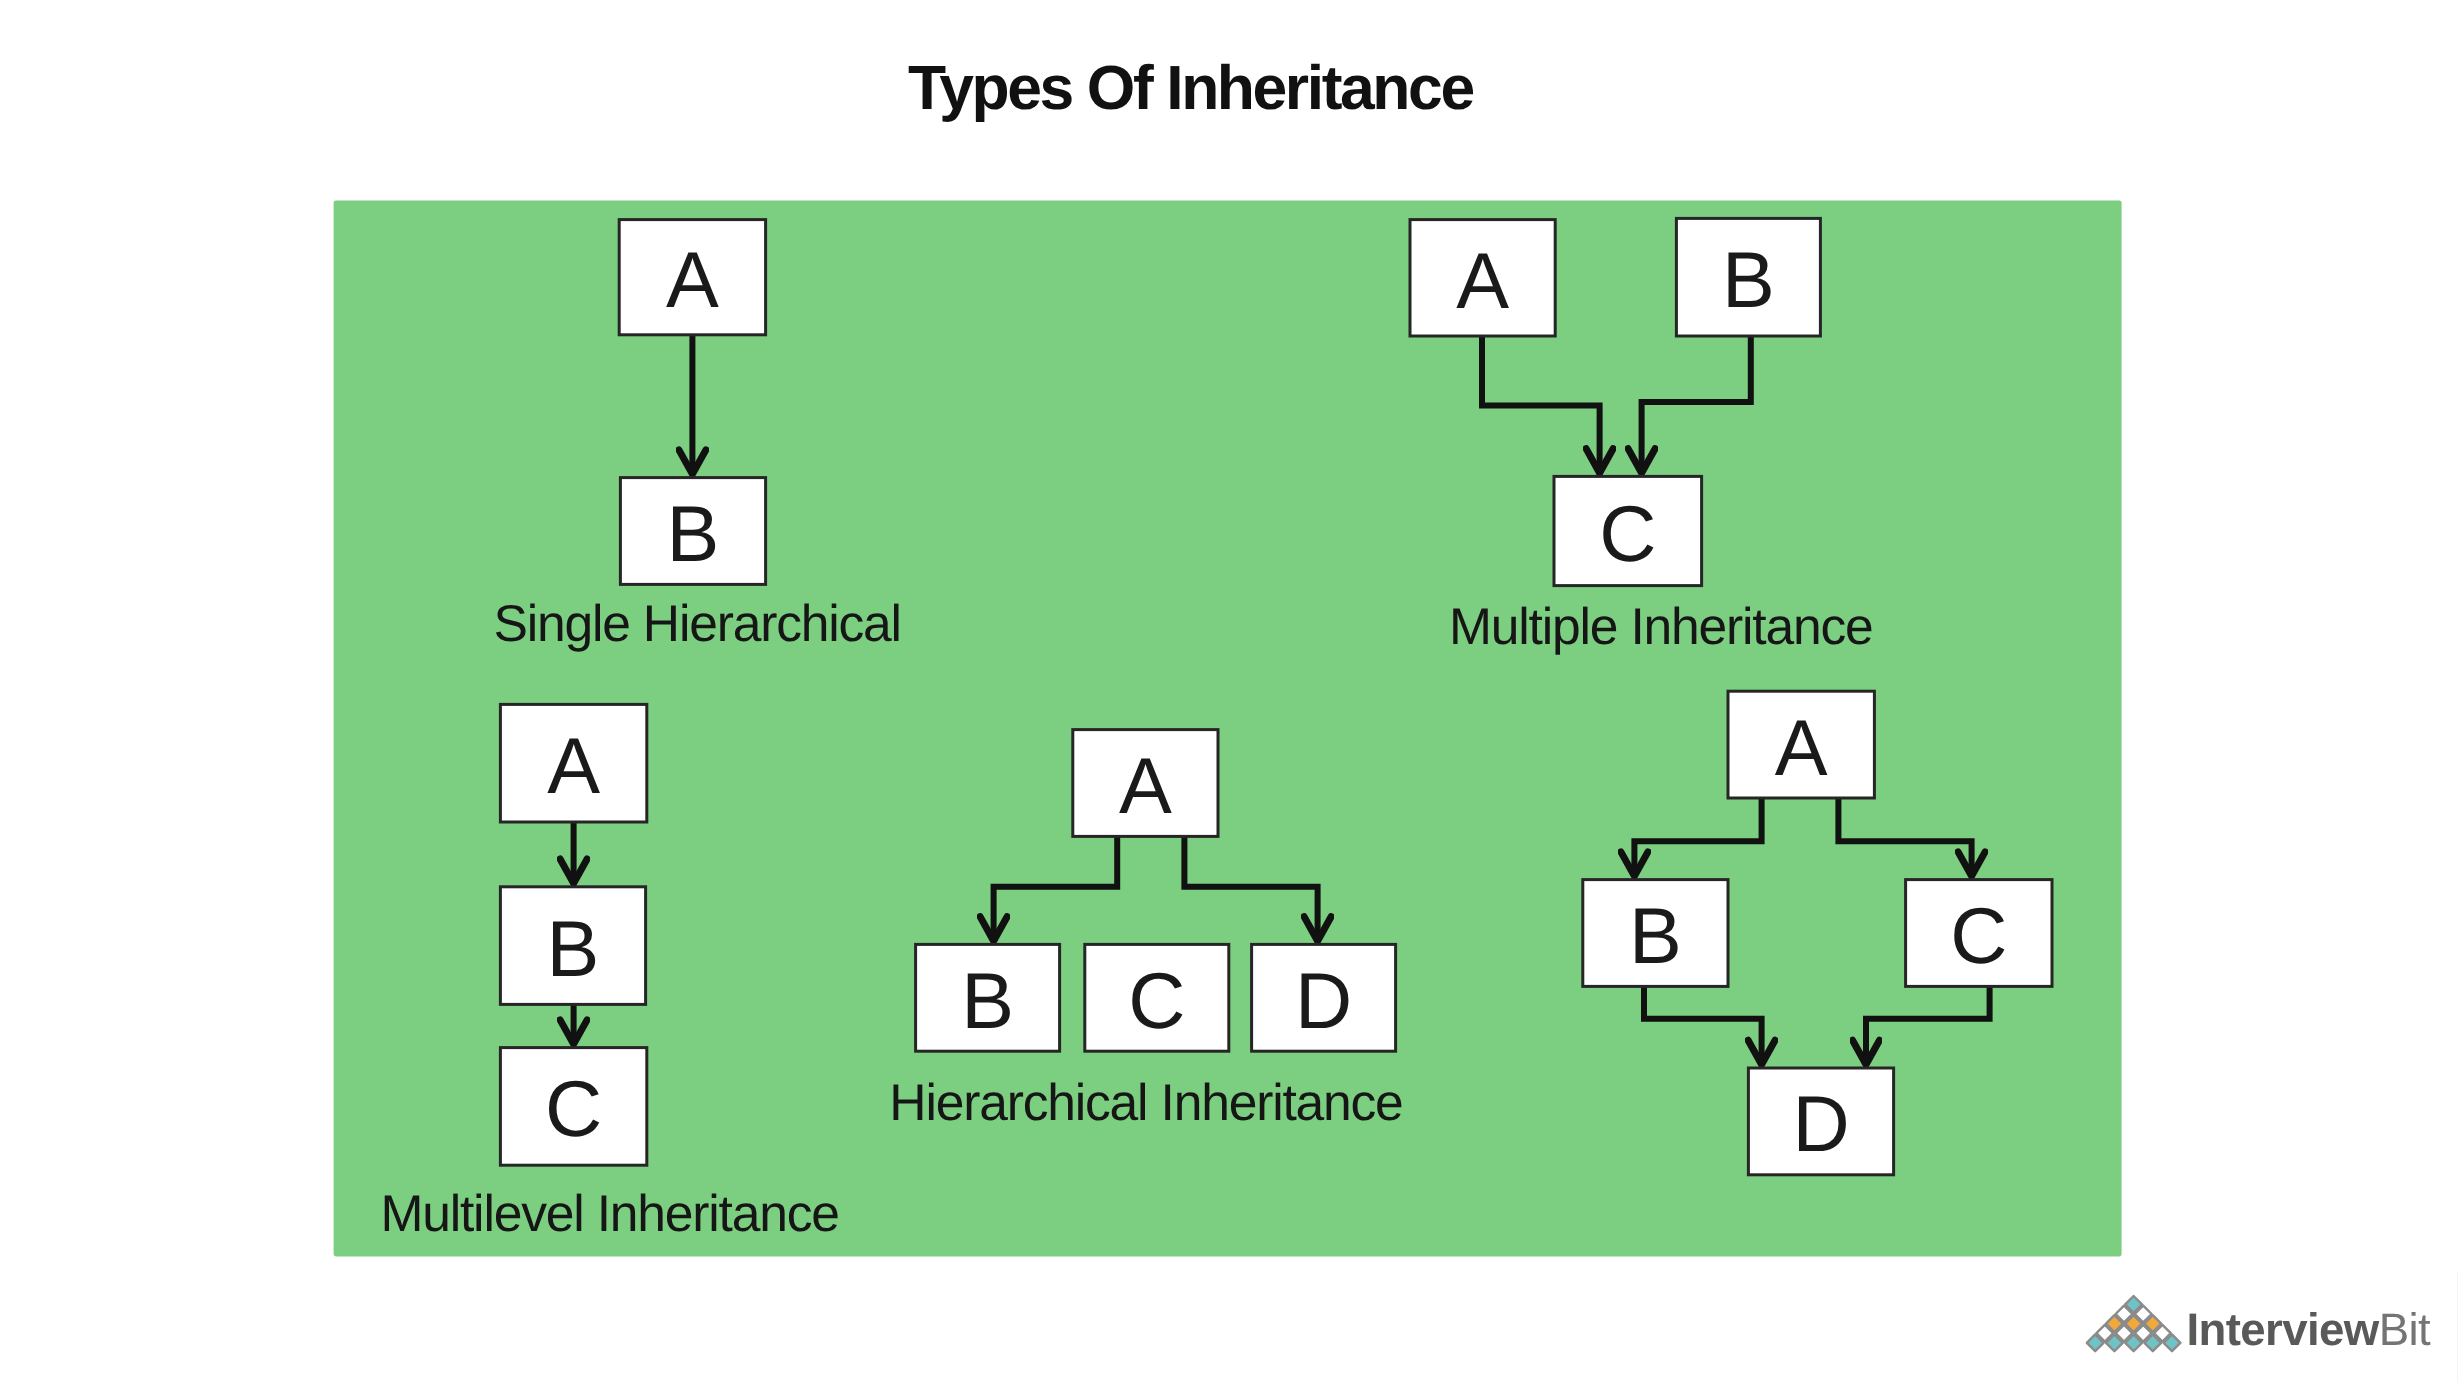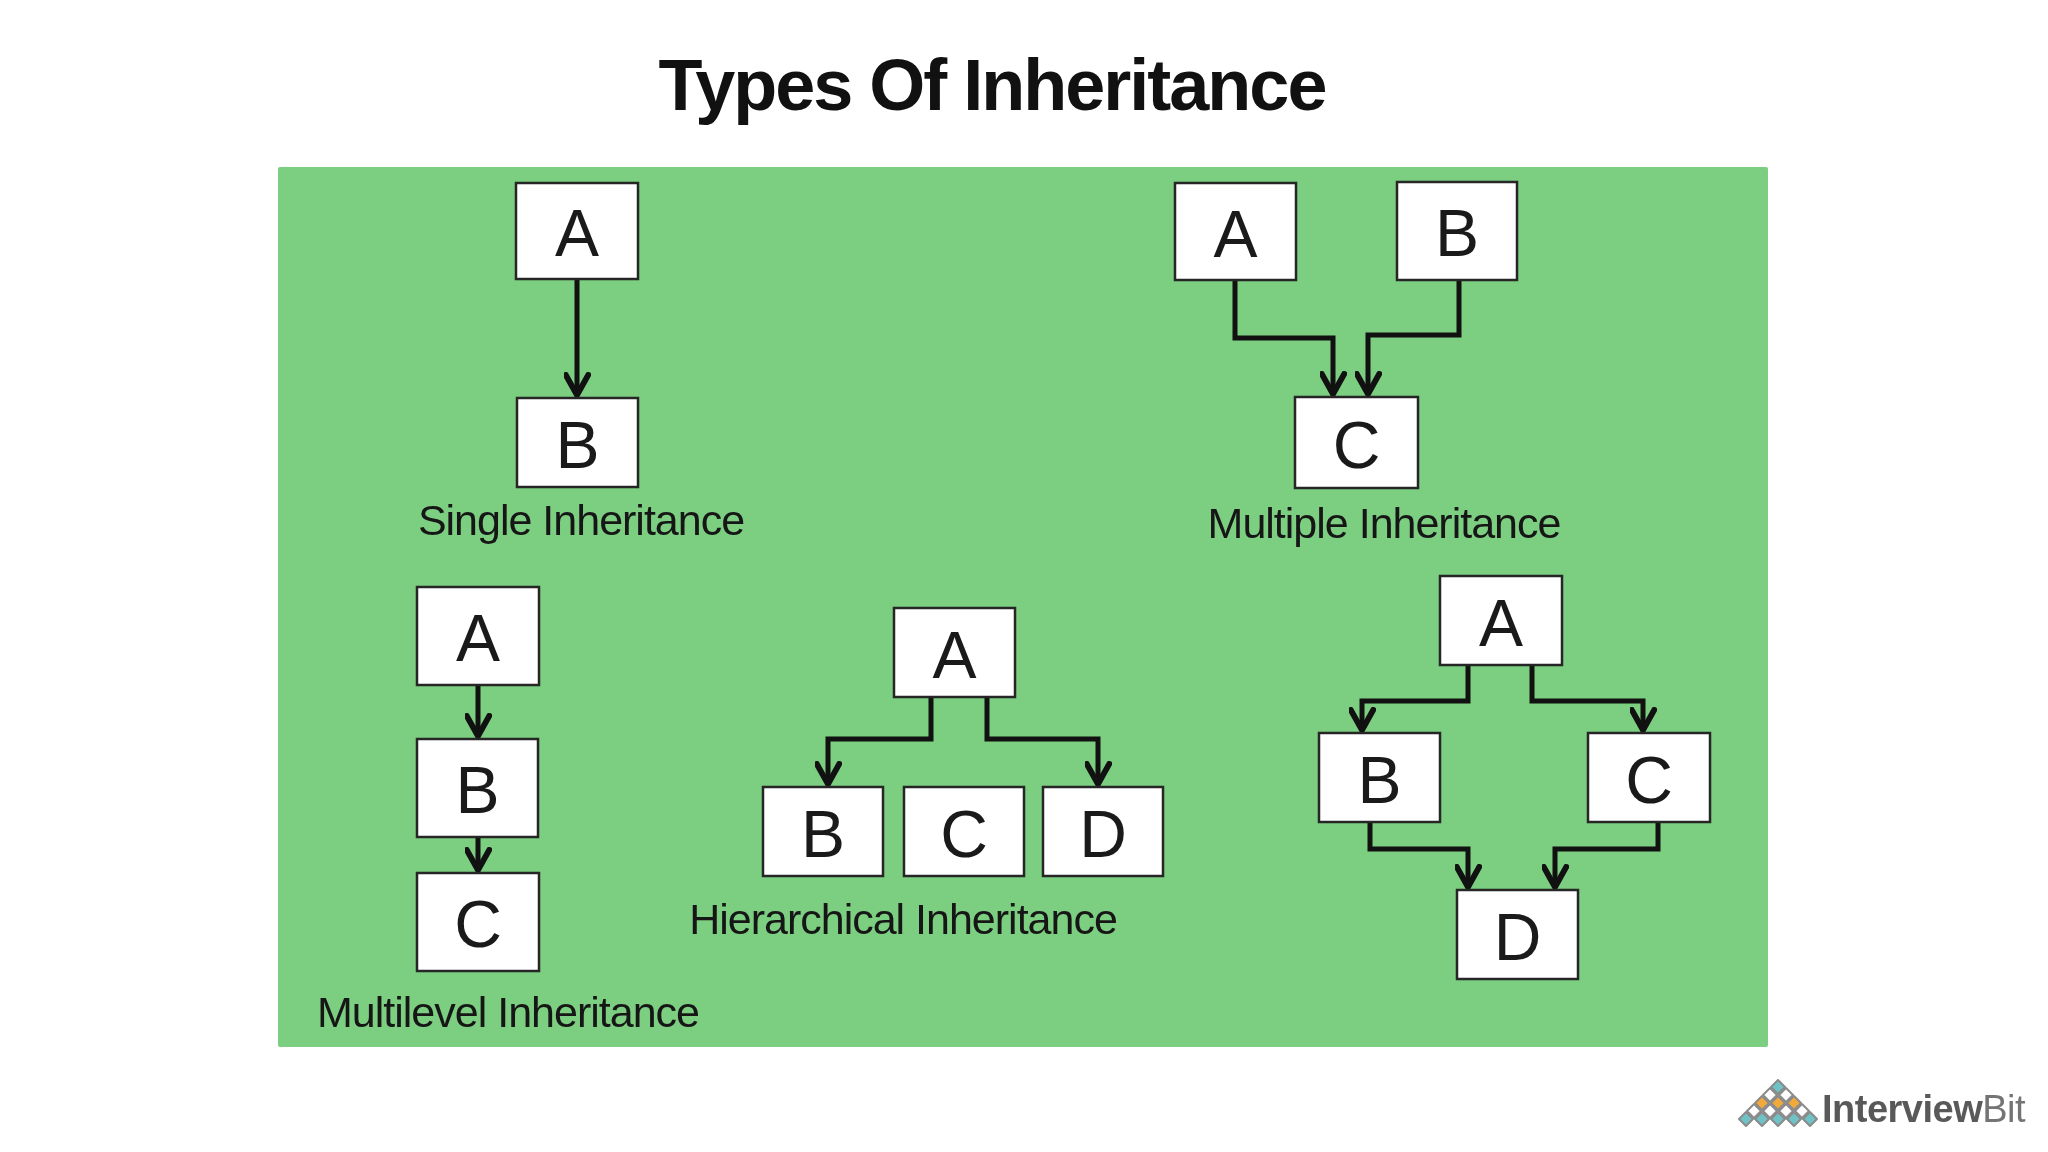--- a/index.html
+++ b/index.html
@@ -2,21 +2,21 @@
 <html><head>
 <meta charset="utf-8">
 <style>
   html,body{margin:0;padding:0;background:#ffffff;}
   .canvas{
     position:relative;width:2048px;height:1152px;background:#ffffff;overflow:hidden;
     font-family:"Liberation Sans", sans-serif;
   }
   .title{
     position:absolute;left:992px;top:44px;transform:translateX(-50%);
-    font-size:72px;font-weight:bold;letter-spacing:-2px;color:#111111;white-space:nowrap;
+    font-size:52px;font-weight:bold;letter-spacing:-2px;color:#111111;white-space:nowrap;
   }
   .panel{position:absolute;border-radius:2px;}
   #diagram-svg{position:absolute;left:0;top:0;}
   .node-letter{
     font-family:"Liberation Sans", sans-serif;font-size:66px;fill:#1a1a1a;
     text-anchor:middle;dominant-baseline:central;
   }
   .diagram-label{
     position:absolute;transform:translateX(-50%);white-space:nowrap;
     font-size:43px;letter-spacing:-1px;color:#161616;line-height:1.15;
@@ -98,17 +98,17 @@
         <path d="M50,26 L57,33 L50,40 L43,33 Z" fill="#ffffff" stroke="#8B8B8B" stroke-width="2" stroke-linejoin="round"></path>
         <path d="M66,26 L73,33 L66,40 L59,33 Z" fill="#ffffff" stroke="#8B8B8B" stroke-width="2" stroke-linejoin="round"></path>
         <path d="M10,34 L17,41 L10,48 L3,41 Z" fill="#6FC2C5" stroke="#8B8B8B" stroke-width="2" stroke-linejoin="round"></path>
         <path d="M26,34 L33,41 L26,48 L19,41 Z" fill="#6FC2C5" stroke="#8B8B8B" stroke-width="2" stroke-linejoin="round"></path>
         <path d="M42,34 L49,41 L42,48 L35,41 Z" fill="#6FC2C5" stroke="#8B8B8B" stroke-width="2" stroke-linejoin="round"></path>
         <path d="M58,34 L65,41 L58,48 L51,41 Z" fill="#6FC2C5" stroke="#8B8B8B" stroke-width="2" stroke-linejoin="round"></path>
         <path d="M74,34 L81,41 L74,48 L67,41 Z" fill="#6FC2C5" stroke="#8B8B8B" stroke-width="2" stroke-linejoin="round"></path>
       </svg>
     <div class="logo-text"><span class="logo-bold">Interview</span><span class="logo-light">Bit</span></div>
   </div>
-<div class="diagram-label" style="left: 581px; top: 496px;">Single Inheritance</div>
+<div class="diagram-label" style="left: 581px; top: 496px;">Single Hierarchical</div>
     <div class="diagram-label" style="left: 1344px; top: 499px; margin-left: 40px;">Multiple Inheritance</div>
     <div class="diagram-label" style="left: 508px; top: 988px;">Multilevel Inheritance</div>
-    <div class="diagram-label" style="left: 903px; top: 895px;">Hierarchical Inheritance</div>
+    <div class="diagram-label" style="left: 955px; top: 895px;">Hierarchical Inheritance</div>
   </div>
 
 </body></html>

